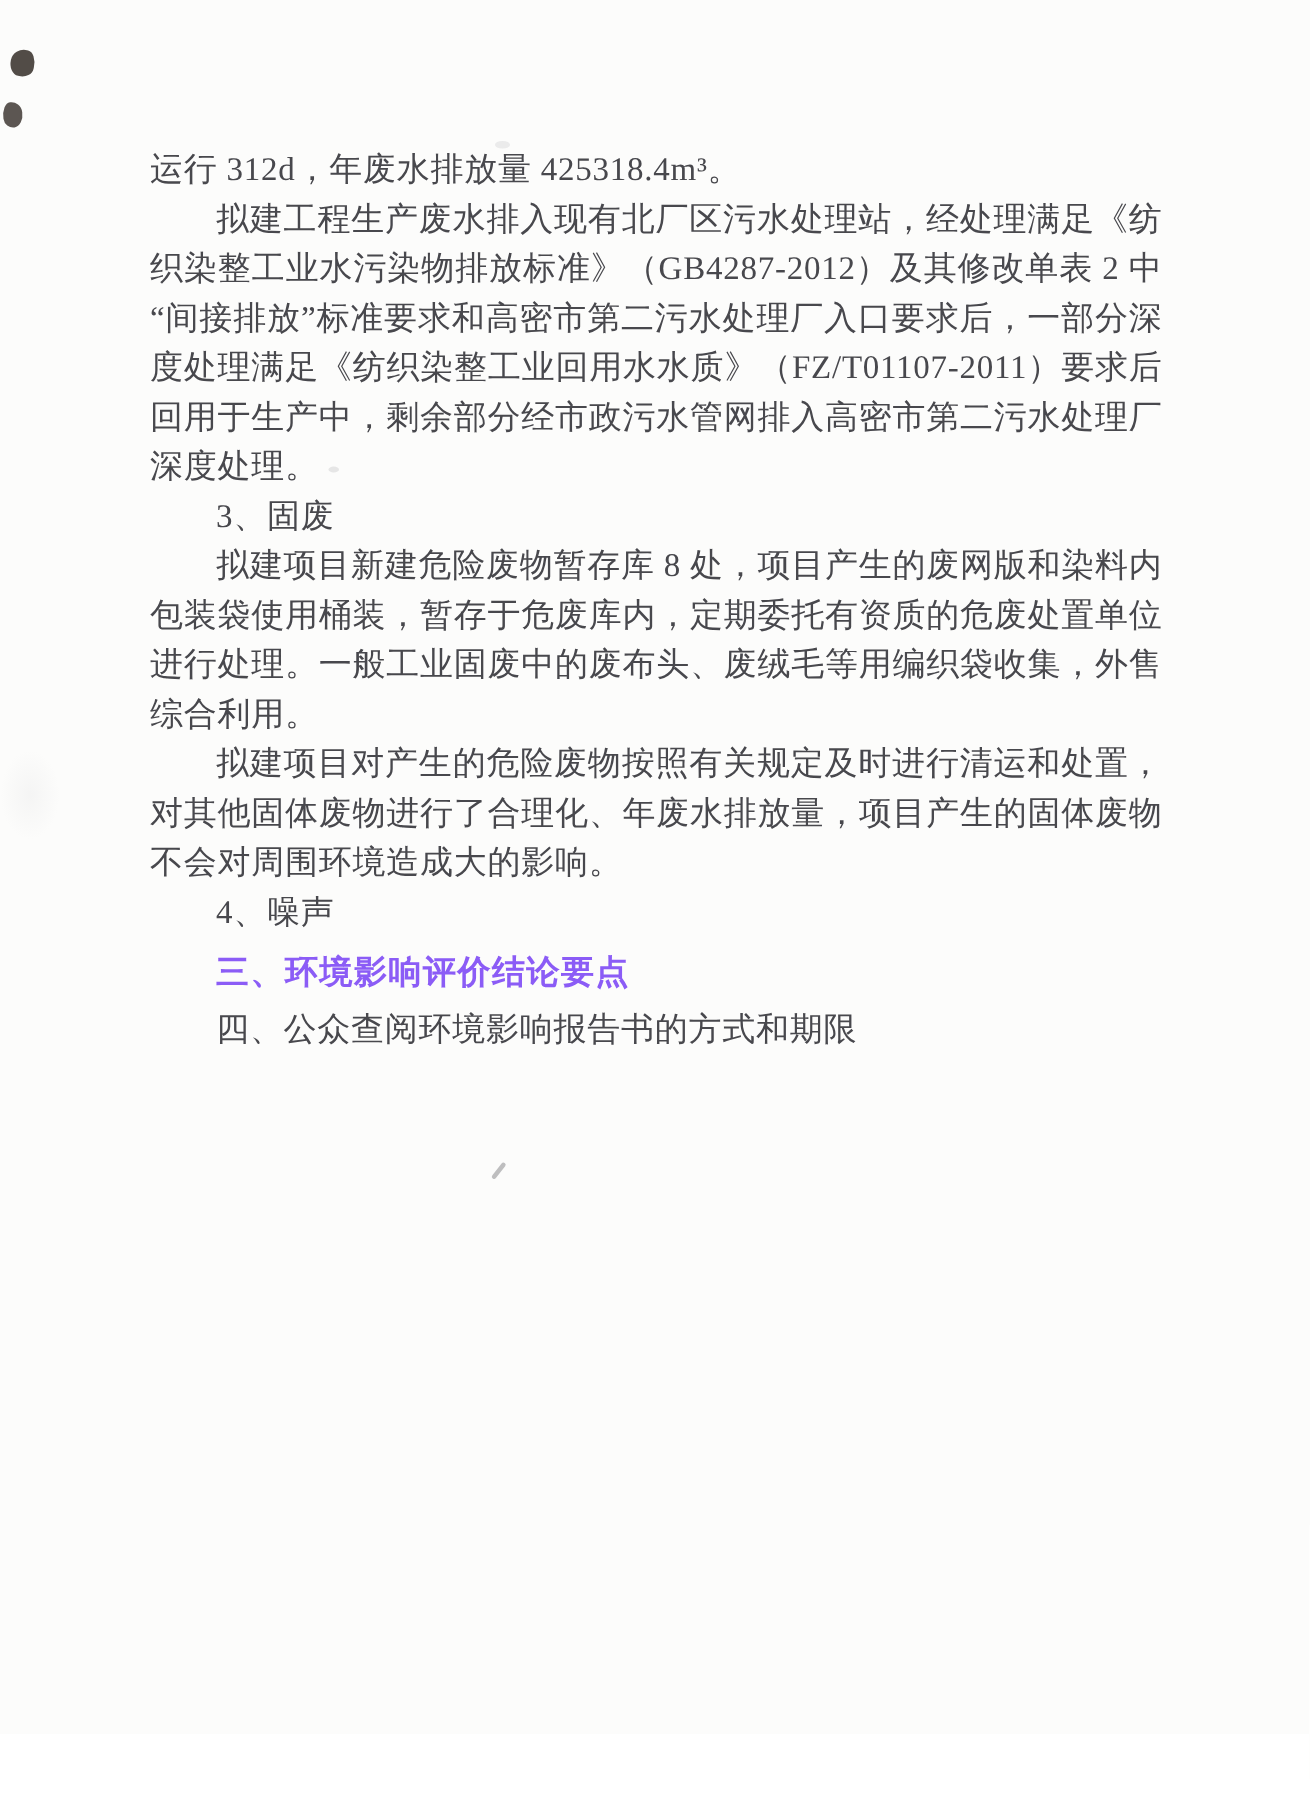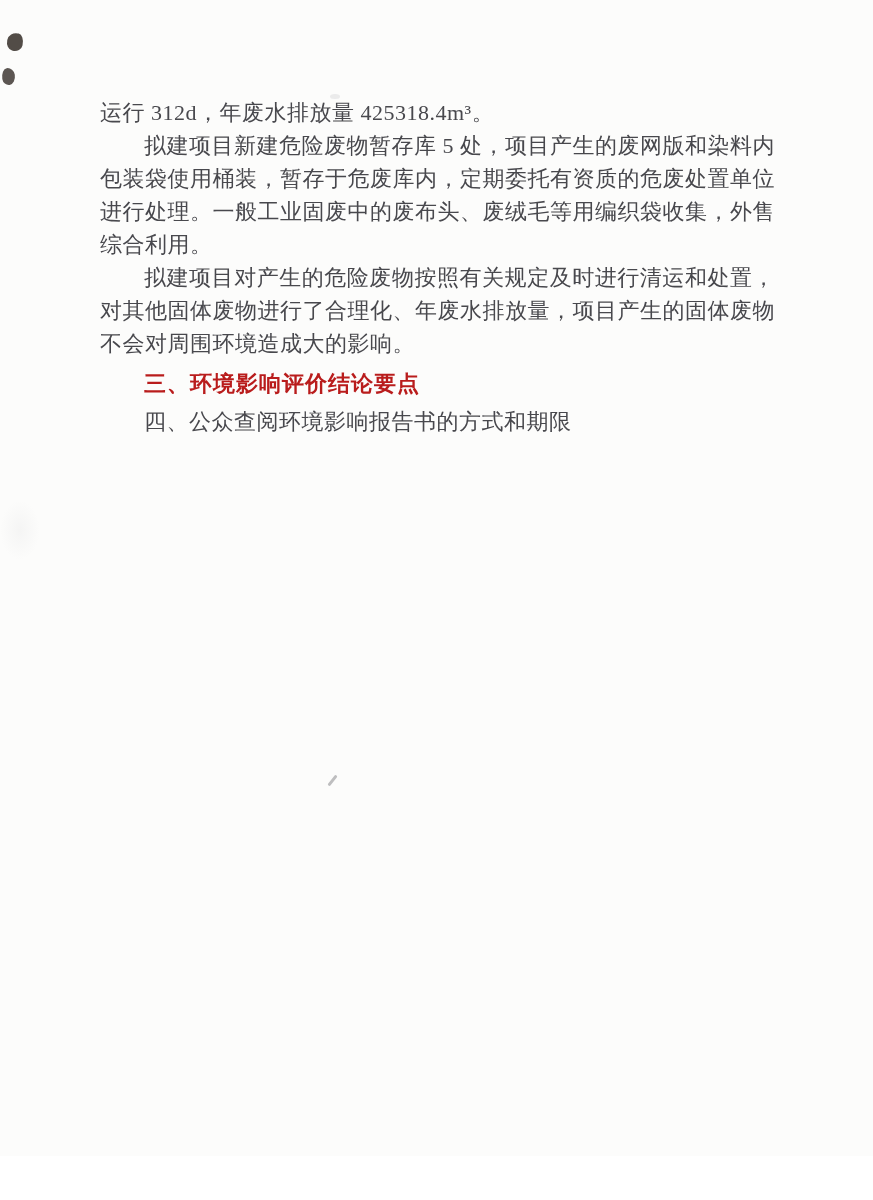--- a/index.html
+++ b/index.html
@@ -29,21 +29,21 @@
   }
   .doc p {
     margin: 0;
   }
   .doc p.indent {
     text-indent: 2em;
   }
   .doc p.heading {
     font-family: "Liberation Sans", "DejaVu Sans", sans-serif;
     font-weight: bold;
-    color: #b91c1c;
+    color: #8b5cf6;
     margin-top: 7px;
     margin-bottom: 5px;
     letter-spacing: 1px;
   }
   
   .artifact {
     position: absolute;
     pointer-events: none;
   }
   .corner-mark-1 {
@@ -96,18 +96,21 @@
 <div class="page">
   <div class="artifact corner-mark-1"></div>
   <div class="artifact corner-mark-2"></div>
   <div class="artifact speck-1"></div>
   <div class="artifact speck-2"></div>
   <div class="artifact speck-3"></div>
   <div class="artifact smudge-1"></div>
 
   <main class="doc">
       <p class="body">运行 312d，年废水排放量 425318.4m³。</p>
-      <p class="body indent">拟建项目新建危险废物暂存库 5 处，项目产生的废网版和染料内包装袋使用桶装，暂存于危废库内，定期委托有资质的危废处置单位进行处理。一般工业固废中的废布头、废绒毛等用编织袋收集，外售综合利用。</p>
+      <p class="body indent">拟建工程生产废水排入现有北厂区污水处理站，经处理满足《纺织染整工业水污染物排放标准》（GB4287-2012）及其修改单表 2 中“间接排放”标准要求和高密市第二污水处理厂入口要求后，一部分深度处理满足《纺织染整工业回用水水质》（FZ/T01107-2011）要求后回用于生产中，剩余部分经市政污水管网排入高密市第二污水处理厂深度处理。</p>
+      <p class="body indent">3、固废</p>
+      <p class="body indent">拟建项目新建危险废物暂存库 8 处，项目产生的废网版和染料内包装袋使用桶装，暂存于危废库内，定期委托有资质的危废处置单位进行处理。一般工业固废中的废布头、废绒毛等用编织袋收集，外售综合利用。</p>
       <p class="body indent">拟建项目对产生的危险废物按照有关规定及时进行清运和处置，对其他固体废物进行了合理化、年废水排放量，项目产生的固体废物不会对周围环境造成大的影响。</p>
+      <p class="body indent">4、噪声</p>
       <p class="heading indent">三、环境影响评价结论要点</p>
       <p class="body indent">四、公众查阅环境影响报告书的方式和期限</p>
     </main>
 </div>
 
 </body></html>

